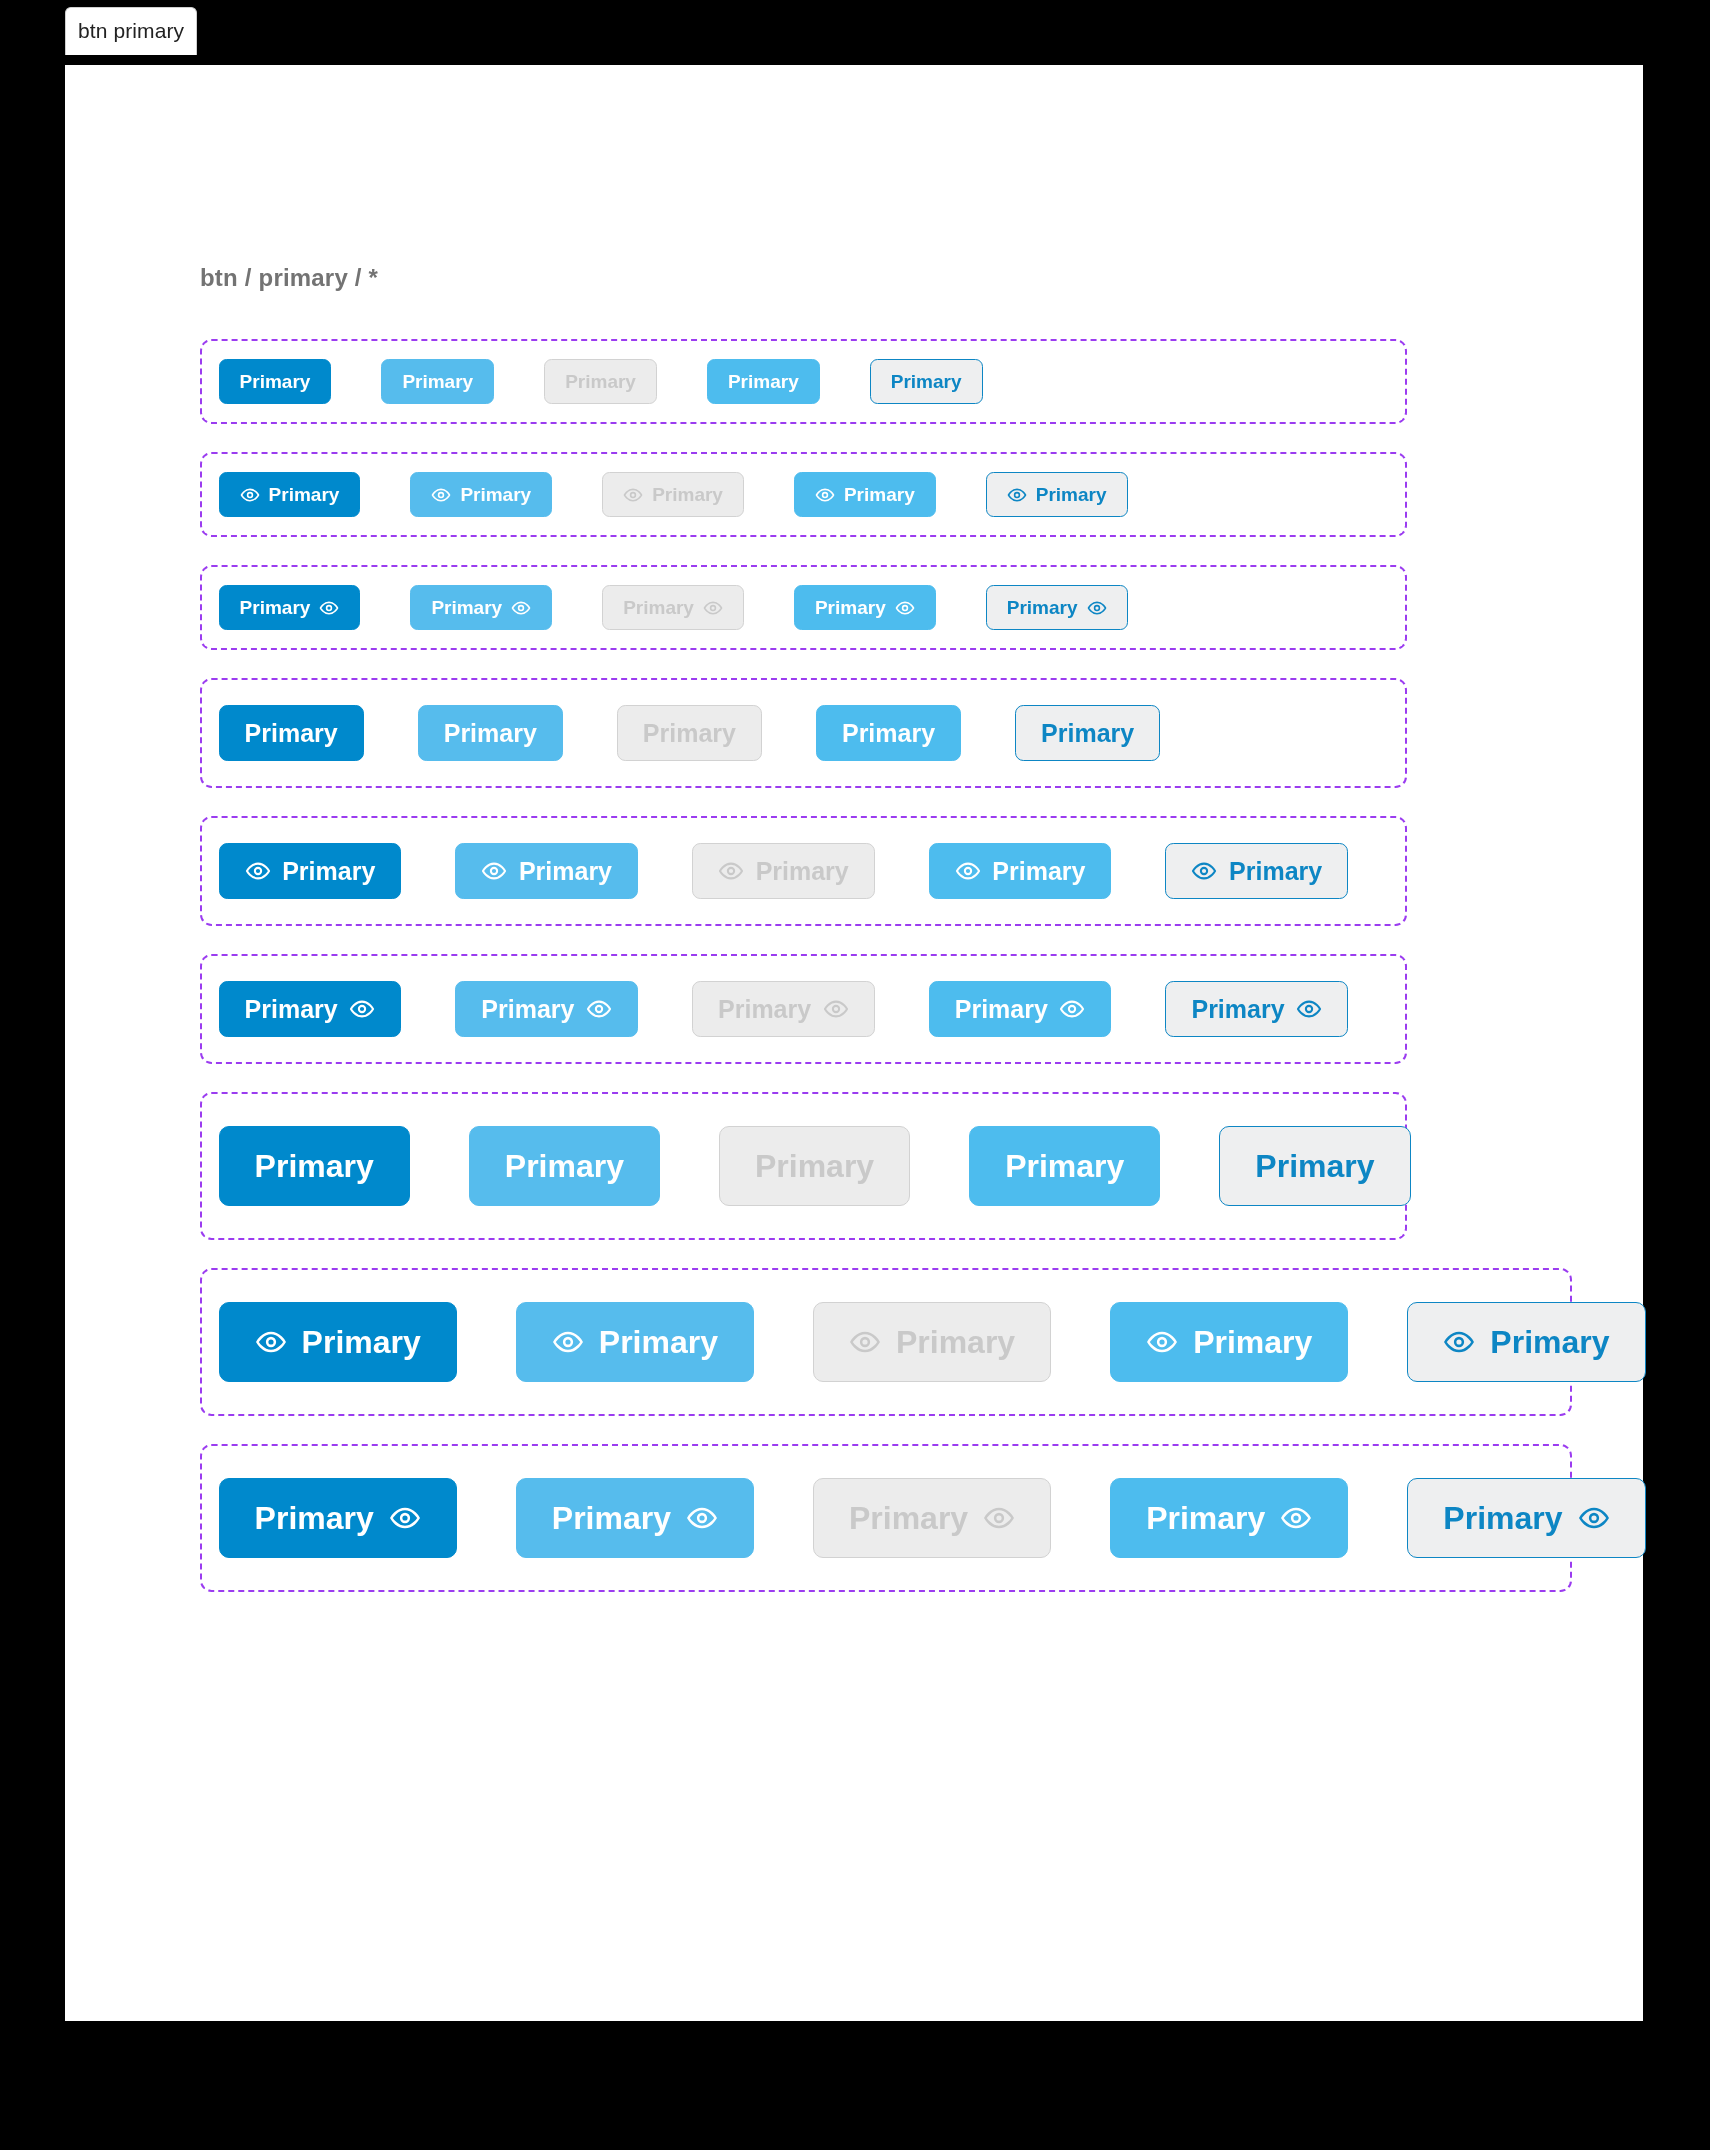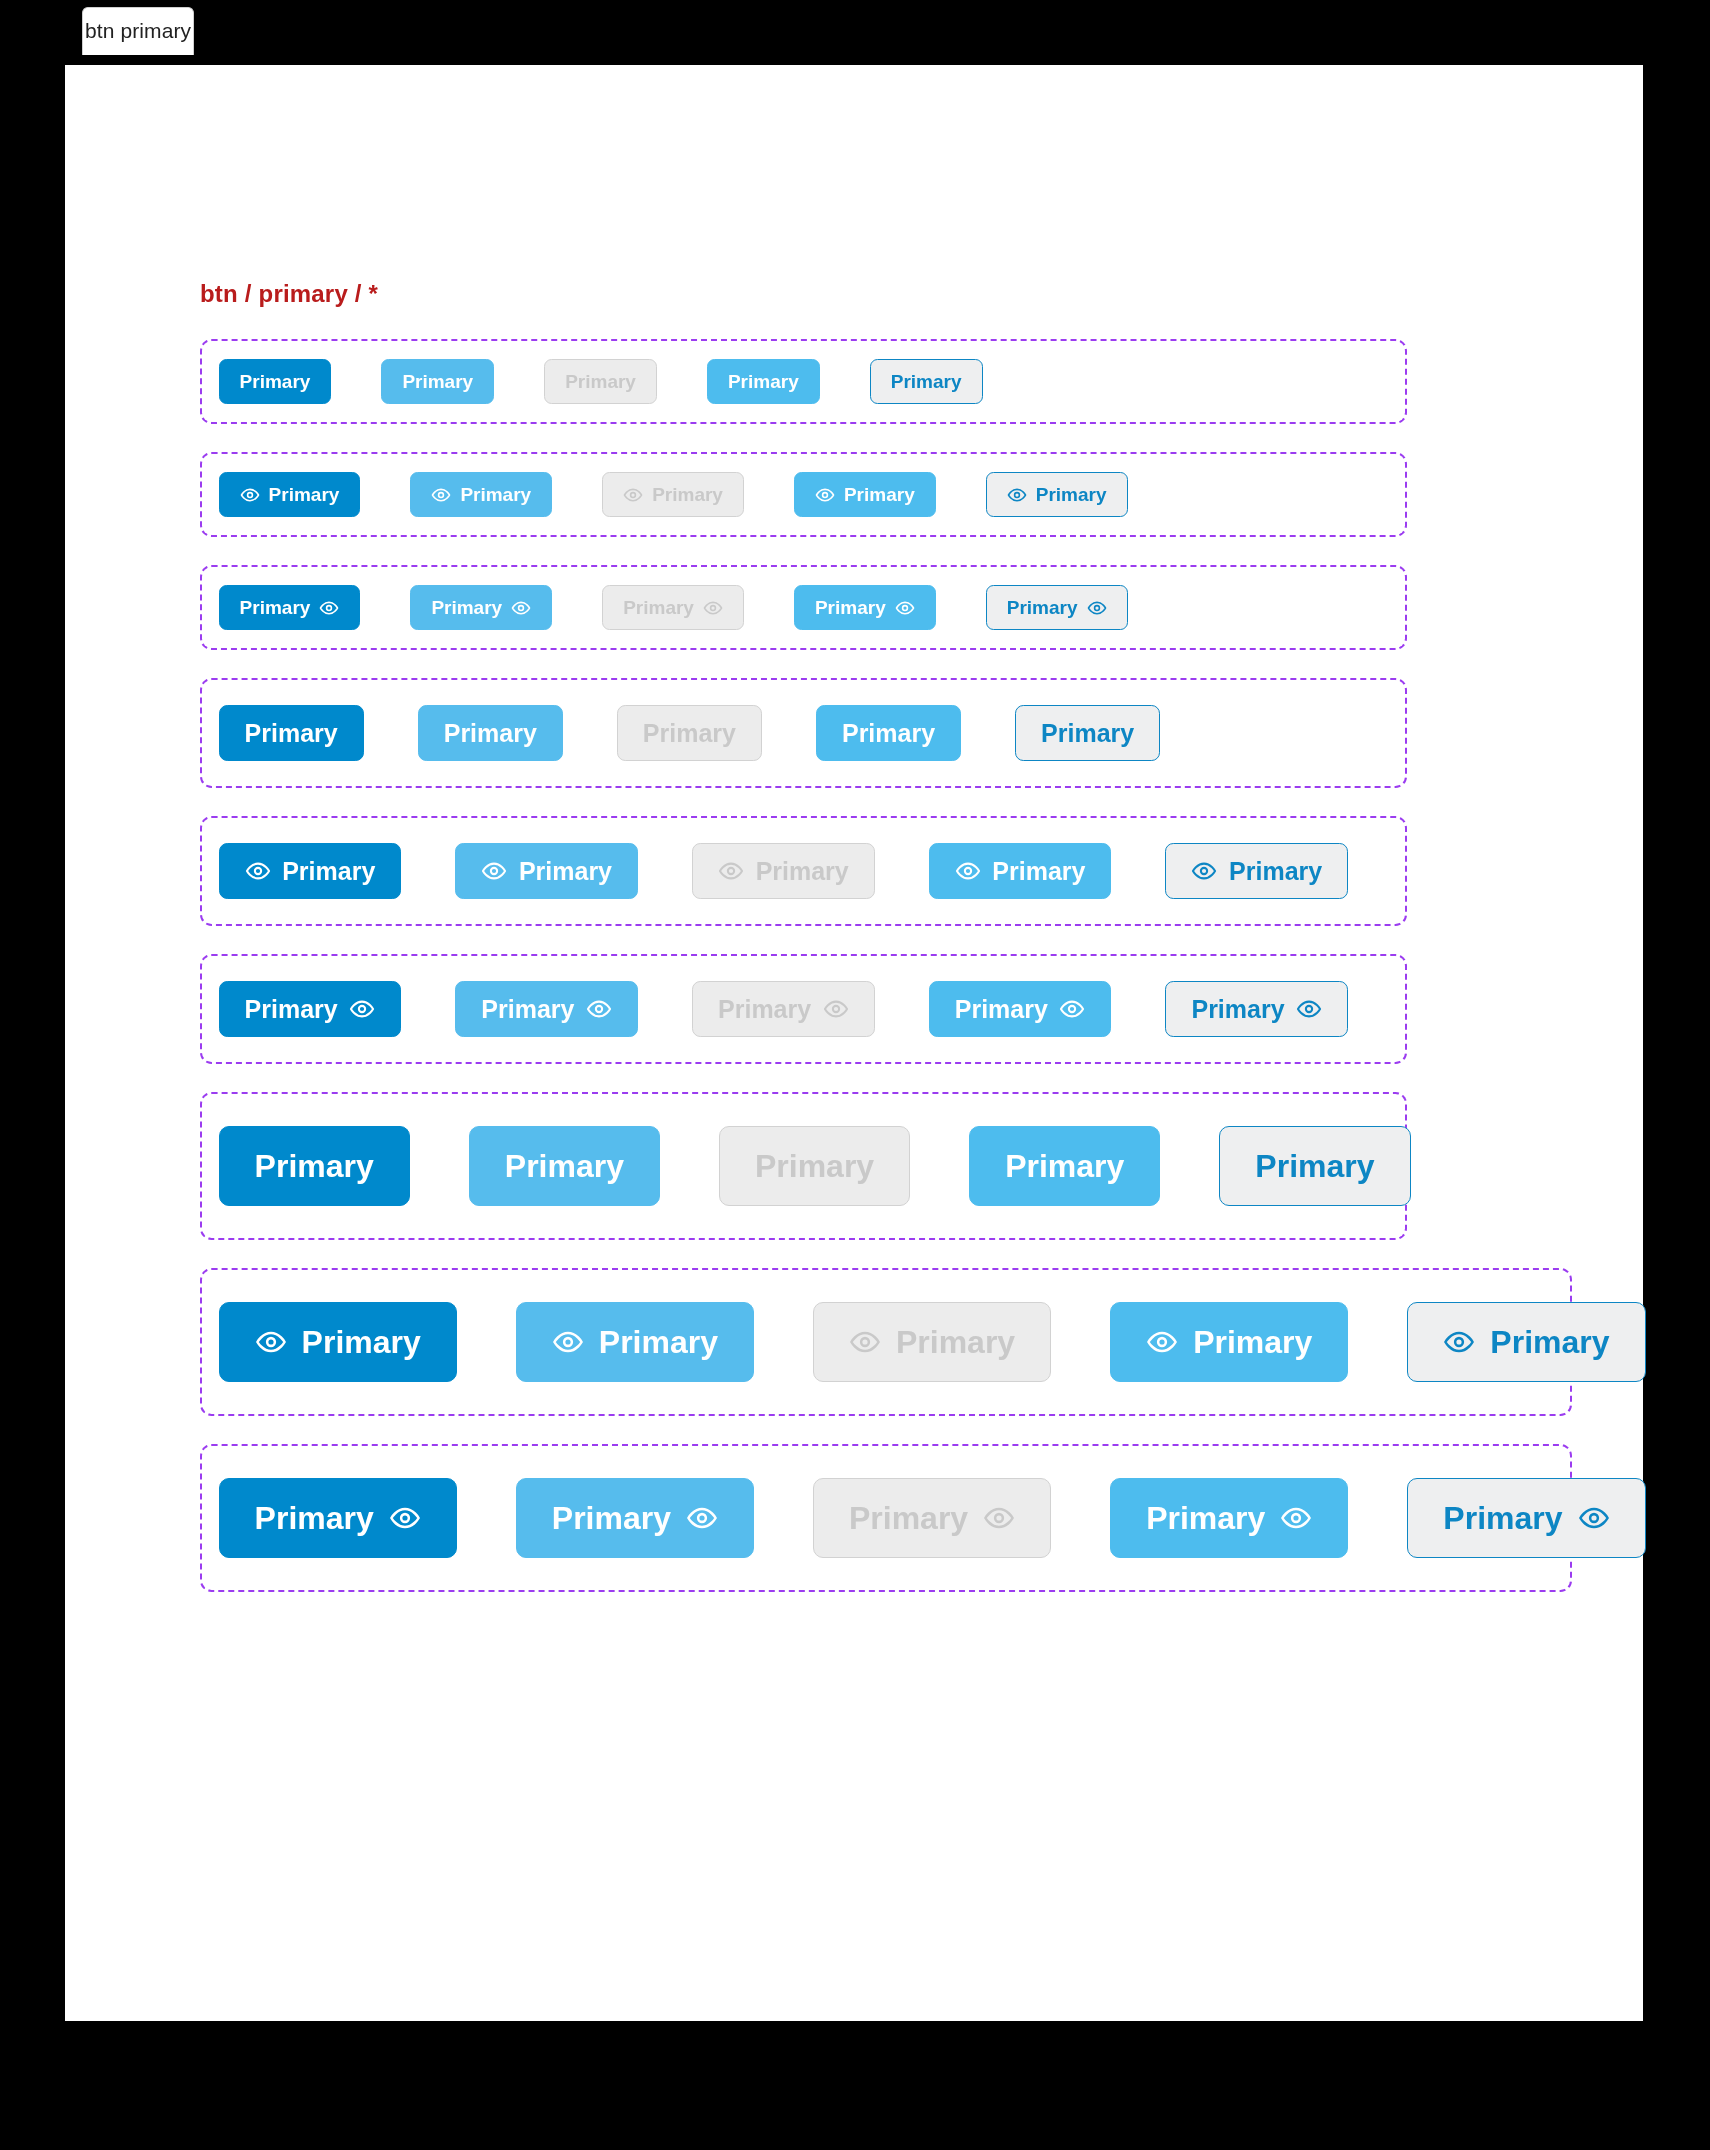--- a/index.html
+++ b/index.html
@@ -13,24 +13,24 @@
     position: relative;
     width: 1711px;
     height: 2151px;
     background: #000000;
     overflow: hidden;
   }
 
   
   .tab-chip {
     position: absolute;
-    left: 82px;
+    left: 65px;
     top: 6.6px;
     height: 48px;
-    padding: 0 2px;
+    padding: 0 12px;
     display: flex;
     align-items: center;
     background: #ffffff;
     border: 0.8px solid #cfcfcf;
     border-bottom: none;
     border-radius: 5.8px 5.8px 0 0;
     font-size: 21px;
     color: #222222;
     letter-spacing: 0.1px;
     white-space: nowrap;
@@ -42,24 +42,24 @@
     left: 65px;
     top: 65px;
     width: 1578px;
     height: 1956px;
     background: #ffffff;
   }
 
   .section-title {
     position: absolute;
     left: 135px;
-    top: 215px;
+    top: 199px;
     font-size: 24px;
     font-weight: bold;
-    color: #b91c1c;
+    color: #737373;
     letter-spacing: 0.2px;
     white-space: nowrap;
   }
 
   
   .rows {
     position: absolute;
     left: 135px;
     top: 274px;
     width: 1427px;

